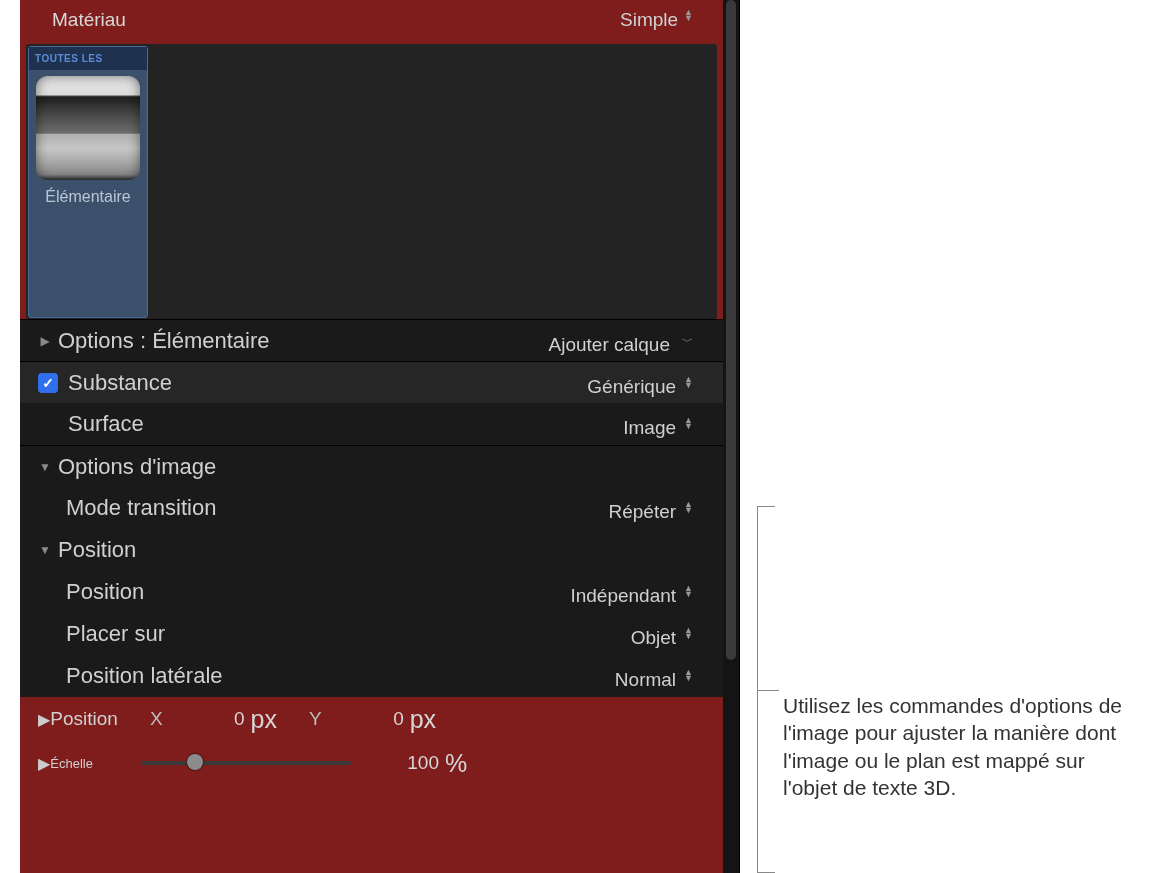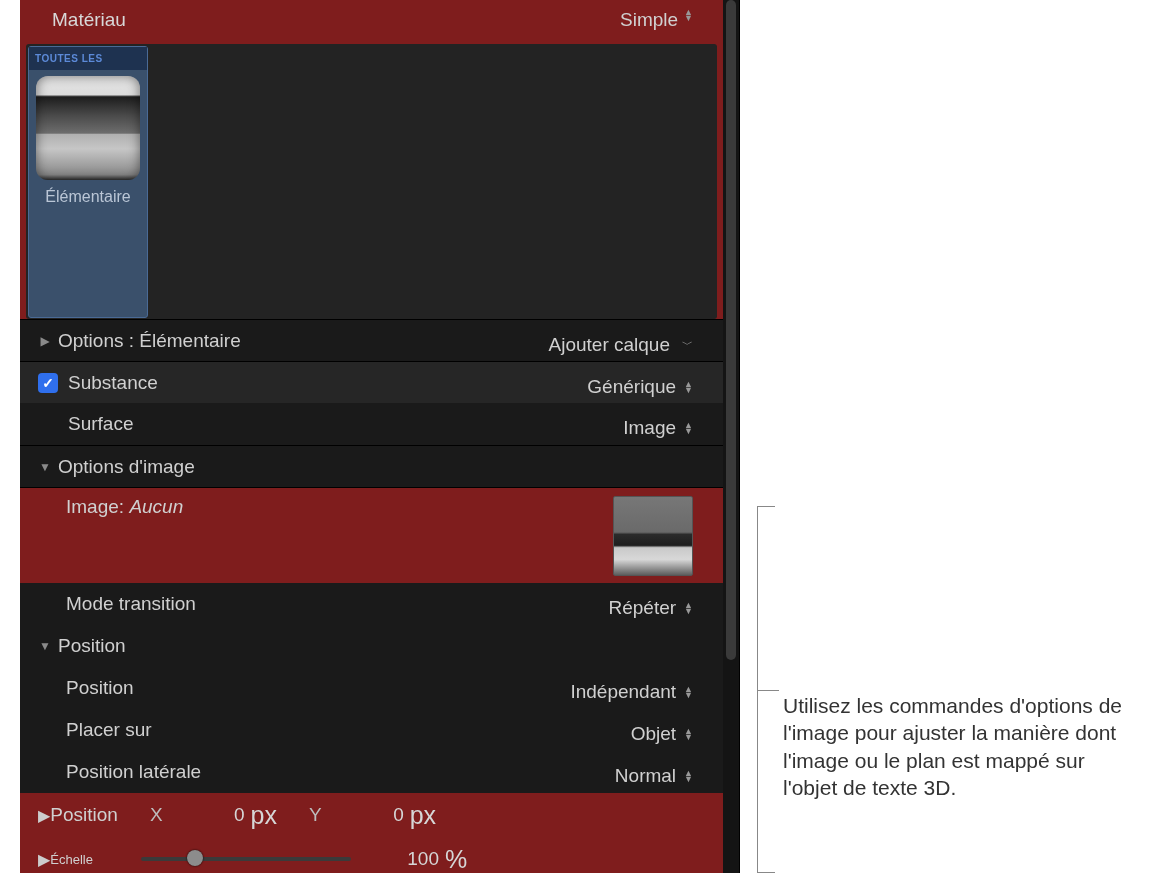--- a/index.html
+++ b/index.html
@@ -125,28 +125,27 @@
   .row .tri {
     width: 14px;
     text-align: center;
     color: #8a8a8a;
     font-size: 12px;
     margin-right: 6px;
   }
   .row .label {
     flex: 0 0 auto;
     color: #d0d0d0;
-    font-size: 19px;
+    font-size: 22px;
   }
   .row .spacer { flex: 1; }
   .row .value {
     color: #d0d0d0;
     font-size: 19px;
     display: inline-flex;
-    align-items: center;
     gap: 8px;
     margin-top: 8px;
   }
 
   .checkbox {
     width: 20px; height: 20px;
     border-radius: 4px;
     background: #2f6fed;
     display: inline-flex;
     align-items: center;
@@ -296,27 +295,20 @@
           </span>
       </span>
     </div>
 
     <div class="row">
       <span class="tri">▼</span>
       <span class="label">Options d'image</span>
       <span class="spacer"></span>
     </div>
 
-    <div class="image-row">
-      <span class="label">
-        <span>Image:</span>
-        <span class="italic">Aucun</span>
-      </span>
-      <div class="image-well"></div>
-    </div>
 
     <div class="row" style="border-top:none">
       <span style="width:28px"></span>
       <span class="label">Mode transition</span>
       <span class="spacer"></span>
       <span class="value">
         <span>Répéter</span>
         <span class="stepper-icon">
             <span>▲</span>
             <span>▼</span>

